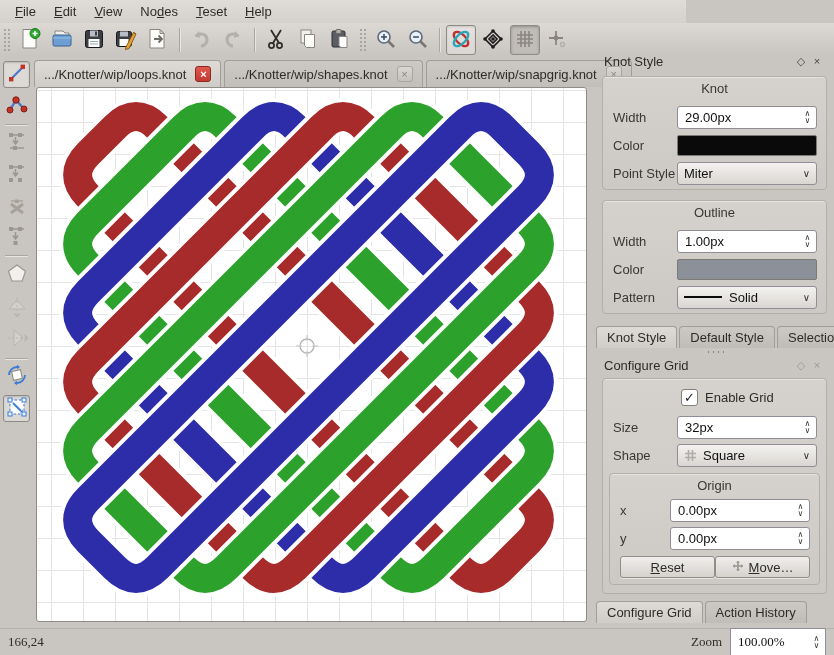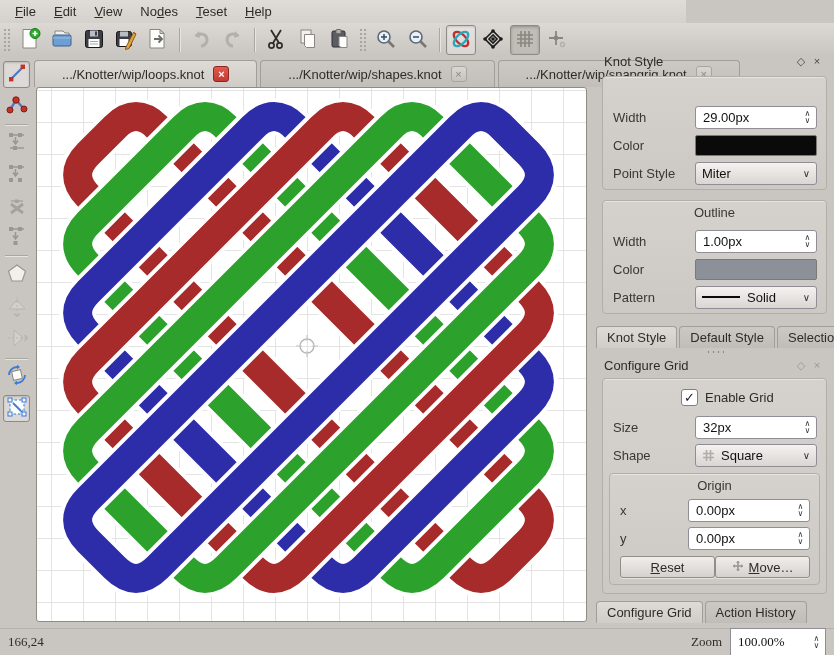--- a/index.html
+++ b/index.html
@@ -26,21 +26,21 @@
   .tb-sep { width:1px; height:24px; background:#aaa6a0; margin:0 5px; box-shadow:1px 0 0 #e8e5e1; }
   
   .sidebar { position:absolute; left:0; top:57px; width:33px; height:571px; }
   .side-btn { position:absolute; left:3px; width:27px; height:27px; display:flex; align-items:center; justify-content:center;
     border:1px solid transparent; border-radius:3px; }
   .side-btn.selected { border-color:#8e8a84; background:rgba(255,255,255,.35); box-shadow:inset 0 1px 2px rgba(0,0,0,.15); }
   .side-sep { position:absolute; left:5px; width:23px; height:1px; background:#aaa6a0; box-shadow:0 1px 0 #e8e5e1; }
   
   .doctabs { position:absolute; left:34px; top:59px; height:28px; display:flex; align-items:flex-end; gap:3px; }
   .doctab { height:27px; border:1px solid #a19d97; border-bottom:none; border-radius:4px 4px 0 0;
-    background:linear-gradient(#ccc8c3,#c2beb9); padding:0 27px; display:flex; align-items:center; gap:9px; white-space:nowrap; }
+    background:linear-gradient(#ccc8c3,#c2beb9); padding:0 9px; display:flex; align-items:center; gap:9px; white-space:nowrap; }
   .doctab.active { background:linear-gradient(#dedad6,#cfcbc6); }
   .tab-close { width:16px; height:16px; border-radius:3px; display:flex; align-items:center; justify-content:center;
     font-size:11px; line-height:1; border:1px solid #a8a49e; background:linear-gradient(#dad6d2,#c6c2bd); color:#8a867f; }
   .tab-close.hot { background:linear-gradient(#e05a50,#c23a31); border-color:#8e2620; color:#fff; font-weight:bold; }
   
   .canvas-frame { position:absolute; left:36px; top:87px; width:551px; height:535px;
     border:1px solid #8f8b85; border-radius:3px; background:#fff; overflow:hidden;
     background-image:linear-gradient(#e4e4e4 1px,transparent 1px),linear-gradient(90deg,#e4e4e4 1px,transparent 1px);
     background-size:32px 32px, 32px 32px; background-position:0 2px, 14px 0; }
   .canvas-frame svg { position:absolute; left:0; top:0; }
@@ -48,21 +48,21 @@
   .dock { position:absolute; left:595px; width:239px; }
   .dock-title { height:22px; display:flex; align-items:center; padding:0 9px; }
   .dock-title .spacer { flex:1; }
   .dock-btn { width:16px; height:16px; display:flex; align-items:center; justify-content:center; font-size:11px; color:#4a4843; }
   .dock-btn.faded { color:#9d998f; }
   .groupbox { position:absolute; left:7px; right:7px; border:1px solid #b2aea8; border-radius:4px;
     background:linear-gradient(#d5d1cc,#ccc8c3); box-shadow:inset 0 1px 0 rgba(255,255,255,.4); }
   .group-title { text-align:center; padding-top:4px; color:#3a3834; }
   .row { position:absolute; left:10px; right:9px; height:24px; display:flex; align-items:center; }
   .row .lbl { color:#3a3834; }
-  .row .ctl { margin-left:auto; width:122px; }
+  .row .ctl { margin-left:auto; width:140px; }
   
   .spin { display:flex; align-items:stretch; height:23px; background:#fff; border:1px solid #918d96; border-radius:3px; overflow:hidden; }
   .spin .val { flex:1; display:flex; align-items:center; padding-left:7px; color:#111; }
   .arrows { width:17px; display:flex; flex-direction:column; align-items:center; justify-content:center; color:#333; }
   .arrows span { font-size:8px; line-height:7px; }
   .combo { display:flex; align-items:center; height:23px; border:1px solid #918d96; border-radius:3px;
     background:linear-gradient(#f4f2f0,#d9d6d2); padding:0 6px; color:#111; }
   .combo .carrow { margin-left:auto; font-size:10px; color:#333; }
   .swatch { height:21px; border-radius:2px; border:1px solid #7d7a75; }
   .pattern-line { display:inline-block; width:38px; height:2px; background:#0a0a0a; margin-right:7px; }
@@ -356,20 +356,21 @@
 </div>
 
 <div class="dock" style="top:50px;height:274px">
   <div class="dock-title">
     <span>Knot Style</span>
     <span class="spacer"></span>
     <span class="dock-btn">◇</span>
     <span class="dock-btn">×</span>
   </div>
   <div class="groupbox" style="top:26px;height:114px">
+    <div class="group-title">Knot</div>
     <div class="row" style="top:28px">
       <span class="lbl">Width</span>
       <div class="ctl spin">
         <span class="val">29.00px</span>
         <span class="arrows">
             <span>∧</span>
             <span>∨</span>
           </span>
       </div>
     </div>

